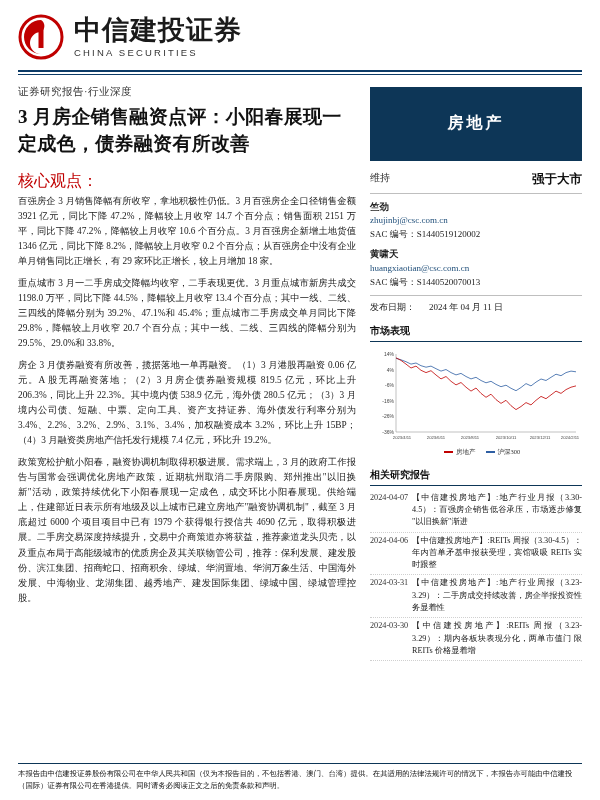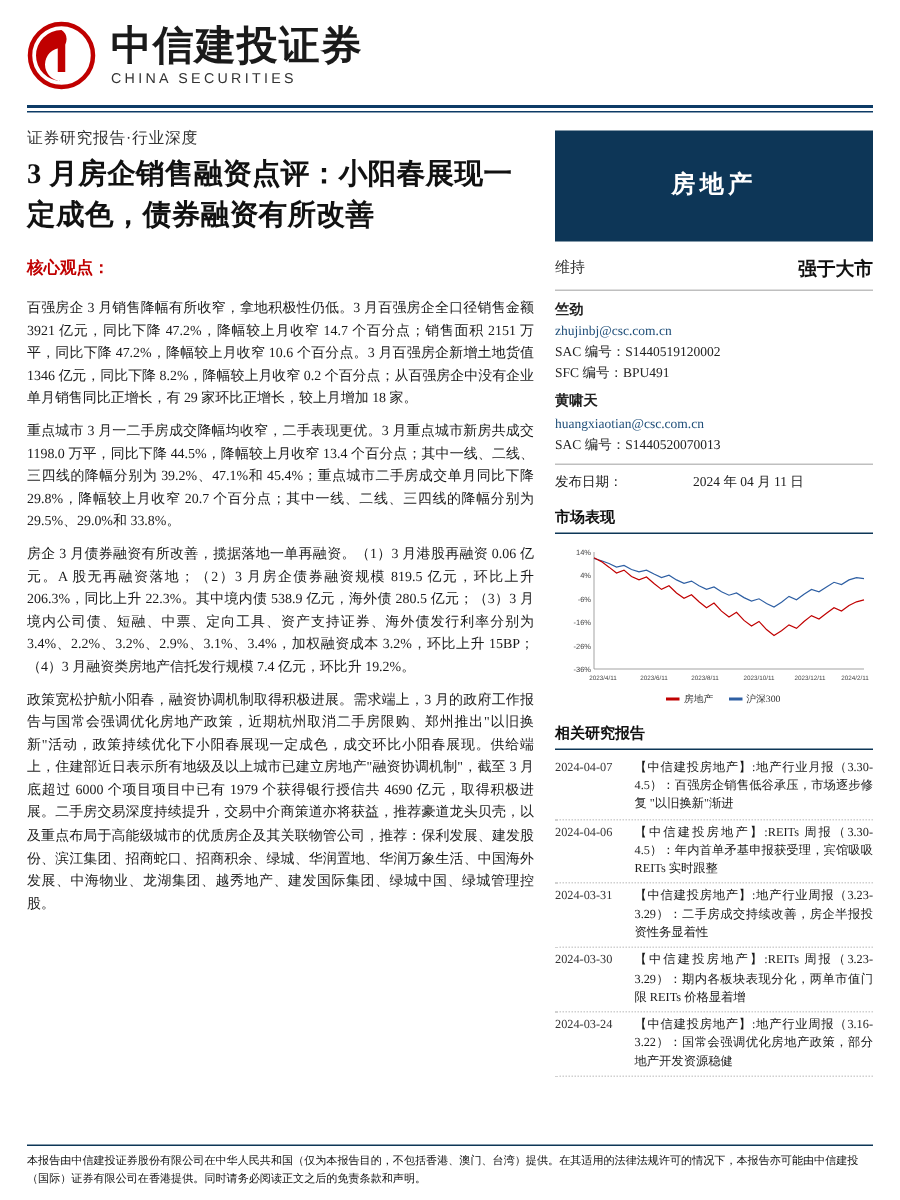--- a/index.html
+++ b/index.html
@@ -110,24 +110,24 @@
     width: 352px;
     flex: 0 0 352px;
     padding-right: 14px;
     box-sizing: border-box;
   }
   .col-right {
     flex: 1 1 auto;
     box-sizing: border-box;
   }
   .core-head {
-    font-size: 11px;
-    font-weight: bold;
+    font-size: 16px;
+    font-weight: normal;
     color: #c00000;
-    margin-bottom: 13px;
+    margin-bottom: 2px;
   }
   p.para {
     font-size: 9.3px;
     line-height: 1.62;
     margin: 0 0 7px 0;
     text-align: justify;
     color: #1a1a1a;
   }
   p.para.red {
     color: #c00000;
@@ -163,21 +163,20 @@
   .analyst .mail {
     color: #1f4e79;
   }
   .pub-block {
     border-top: 1px solid #bfbfbf;
     padding-top: 5px;
     margin-top: 2px;
     display: flex;
     font-size: 9px;
     color: #222;
-    gap: 33px;
   }
   .pub-label { flex: 0 0 auto; }
   .pub-date { margin-left: 14px; text-align: right; }
   .sec-head {
     font-size: 10px;
     font-weight: bold;
     color: #111;
     border-bottom: 1px solid #0d3657;
     padding-bottom: 3px;
     margin: 10px 0 4px 0;
@@ -202,21 +201,20 @@
   .lg i { display: inline-block; width: 9px; height: 2px; }
   
   .rep-list { margin-top: 3px; }
   .rep-item {
     display: flex;
     font-size: 8.2px;
     line-height: 1.5;
     color: #1a1a1a;
     padding: 2px 0 3px 0;
     border-bottom: 1px dotted #d0d0d0;
-    gap: 11px;
   }
   .rep-date {
     flex: 0 0 42px;
     color: #333;
   }
   .rep-text { flex: 1 1 auto; text-align: justify; }
   
   .footer {
     position: absolute;
     left: 18px;
@@ -274,21 +272,20 @@
 
       <div class="rating-row">
         <div class="rating-label">维持</div>
         <div class="rating-value">强于大市</div>
       </div>
 
       <div class="analyst">
         <div class="name">竺劲</div>
         <div class="mail">zhujinbj@csc.com.cn</div>
         <div>SAC 编号：S1440519120002</div>
-        <div>SFC 编号：BPU491</div>
       </div>
 
       <div class="analyst">
         <div class="name">黄啸天</div>
         <div class="mail">huangxiaotian@csc.com.cn</div>
         <div>SAC 编号：S1440520070013</div>
       </div>
 
       <div class="pub-block">
         <div class="pub-label">发布日期：</div>
@@ -349,24 +346,20 @@
           <div class="rep-text">【中信建投房地产】:REITs 周报（3.30-4.5）：年内首单矛基申报获受理，宾馆吸吸 REITs 实时跟整</div>
         </div>
         <div class="rep-item">
           <div class="rep-date">2024-03-31</div>
           <div class="rep-text">【中信建投房地产】:地产行业周报（3.23-3.29）：二手房成交持续改善，房企半报投资性务显着性</div>
         </div>
         <div class="rep-item">
           <div class="rep-date">2024-03-30</div>
           <div class="rep-text">【中信建投房地产】:REITs 周报（3.23-3.29）：期内各板块表现分化，两单市值门 限 REITs 价格显着增</div>
         </div>
-        <div class="rep-item">
-          <div class="rep-date">2024-03-24</div>
-          <div class="rep-text">【中信建投房地产】:地产行业周报（3.16-3.22）：国常会强调优化房地产政策，部分地产开发资源稳健</div>
-        </div>
       </div>
 
     </div>
   </div>
 
   <div class="footer">
     <div>本报告由中信建投证券股份有限公司在中华人民共和国（仅为本报告目的，不包括香港、澳门、台湾）提供。在其适用的法律法规许可的情况下，本报告亦可能由中信建投（国际）证券有限公司在香港提供。同时请务必阅读正文之后的免责条款和声明。</div>
   </div>
 
 </div>

